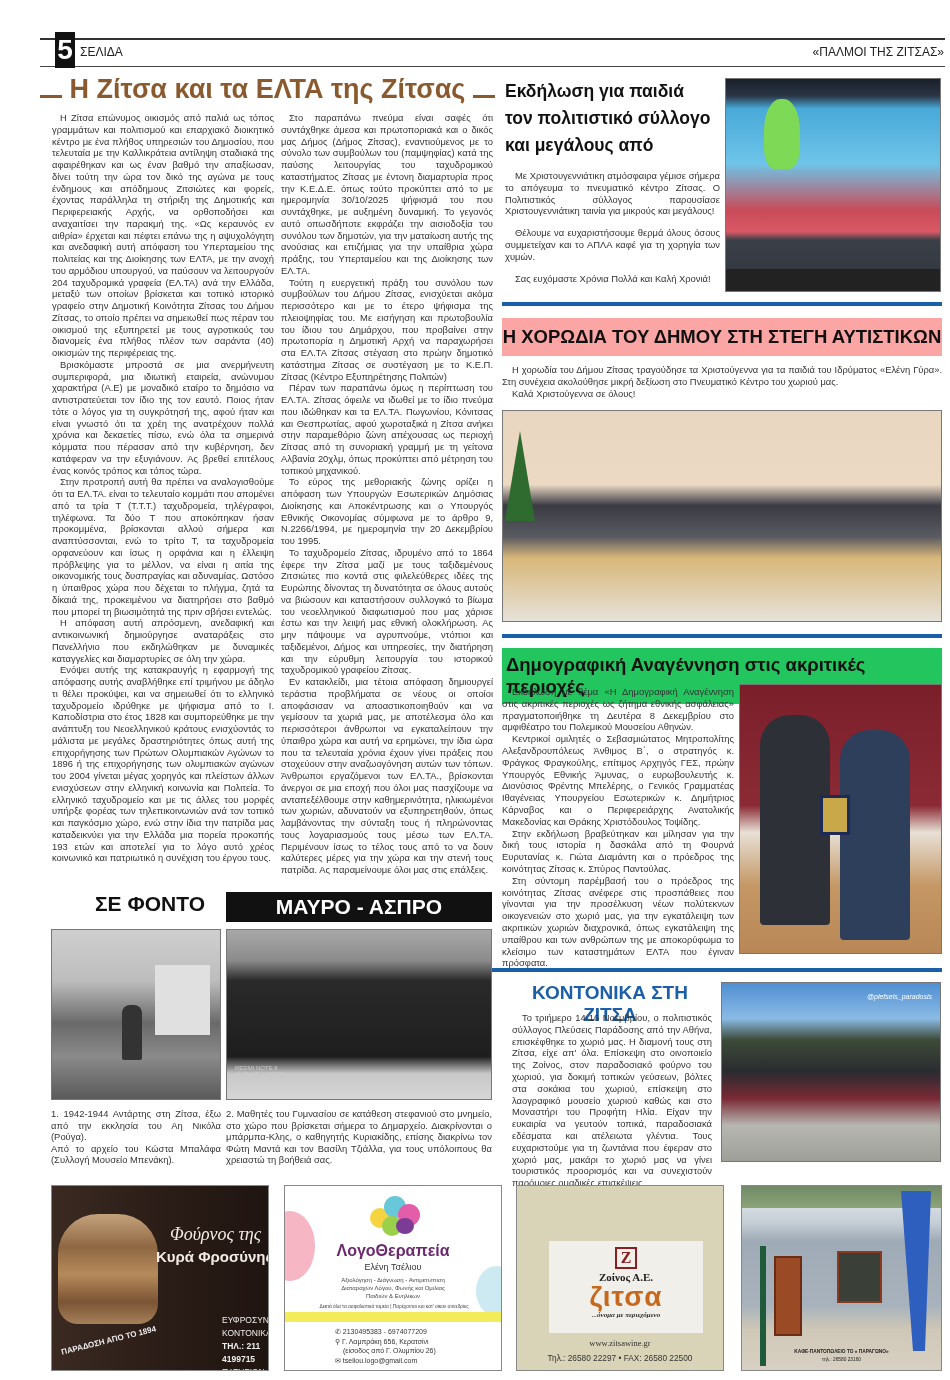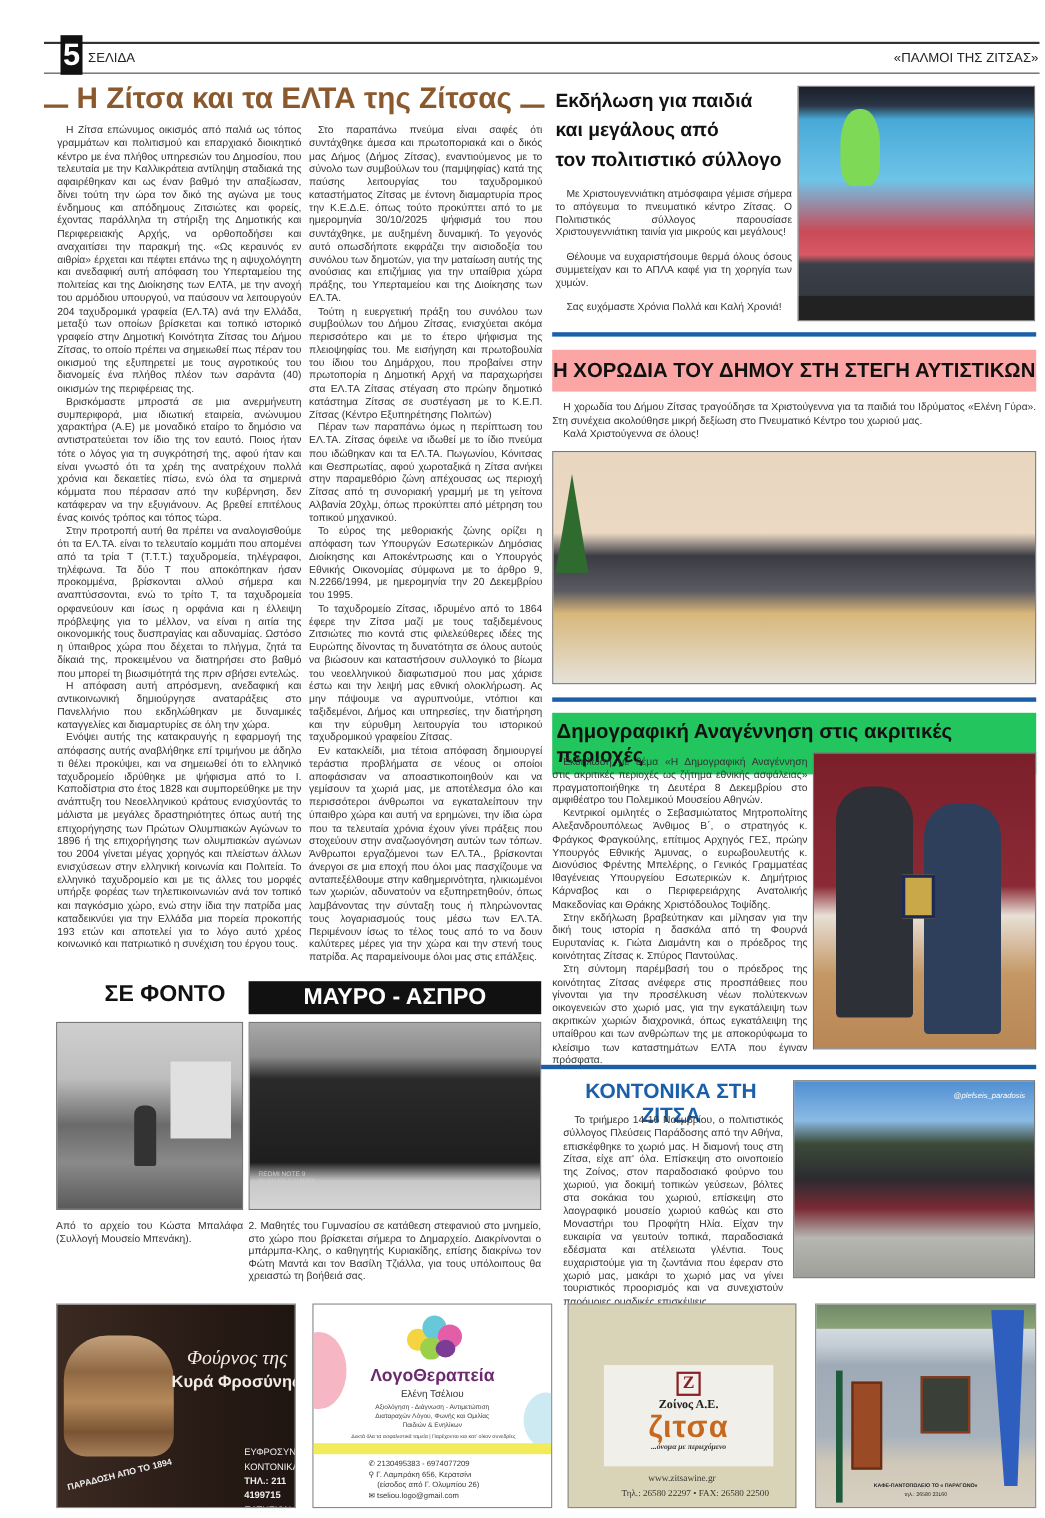--- a/index.html
+++ b/index.html
@@ -59,22 +59,22 @@
   <p>Το ταχυδρομείο Ζίτσας, ιδρυμένο από το 1864 έφερε την Ζίτσα μαζί με τους ταξιδεμένους Ζιτσιώτες πιο κοντά στις φιλελεύθερες ιδέες της Ευρώπης δίνοντας τη δυνατότητα σε όλους αυτούς να βιώσουν και καταστήσουν συλλογικό το βίωμα του νεοελληνικού διαφωτισμού που μας χάρισε έστω και την λειψή μας εθνική ολοκλήρωση. Ας μην πάψουμε να αγρυπνούμε, ντόπιοι και ταξιδεμένοι, Δήμος και υπηρεσίες, την διατήρηση και την εύρυθμη λειτουργία του ιστορικού ταχυδρομικού γραφείου Ζίτσας.</p>
   <p>Εν κατακλείδι, μια τέτοια απόφαση δημιουργεί τεράστια προβλήματα σε νέους οι οποίοι αποφάσισαν να αποαστικοποιηθούν και να γεμίσουν τα χωριά μας, με αποτέλεσμα όλο και περισσότεροι άνθρωποι να εγκαταλείπουν την ύπαιθρο χώρα και αυτή να ερημώνει, την ίδια ώρα που τα τελευταία χρόνια έχουν γίνει πράξεις που στοχεύουν στην αναζωογόνηση αυτών των τόπων. Άνθρωποι εργαζόμενοι των ΕΛ.ΤΑ., βρίσκονται άνεργοι σε μια εποχή που όλοι μας πασχίζουμε να ανταπεξέλθουμε στην καθημερινότητα, ηλικιωμένοι των χωριών, αδυνατούν να εξυπηρετηθούν, όπως λαμβάνοντας την σύνταξη τους ή πληρώνοντας τους λογαριασμούς τους μέσω των ΕΛ.ΤΑ. Περιμένουν ίσως το τέλος τους από το να δουν καλύτερες μέρες για την χώρα και την στενή τους πατρίδα. Ας παραμείνουμε όλοι μας στις επάλξεις.</p>
   <div class="sig">
     <div>Λάμπρος Λαζ. Δρόσος,</div>
     <div>Επίτιμος πρόεδρος αδελφότητας Ζιτσαίων.</div>
   </div>
 </div>
 
 <div class="abs h2" style="left:505px;top:78px;width:215px;font-size:17.5px;line-height:27px;">
   <div>Εκδήλωση για παιδιά</div>
+  <div>τον πολιτιστικό σύλλογο</div>
   <div>και μεγάλους από</div>
-  <div>τον πολιτιστικό σύλλογο</div>
 </div>
 <div class="abs sec" style="left:505px;top:170px;width:215px;">
   <p style="margin-bottom:10px">Με Χριστουγεννιάτικη ατμόσφαιρα γέμισε σήμερα το απόγευμα το πνευματικό κέντρο Ζίτσας. Ο Πολιτιστικός σύλλογος παρουσίασε Χριστουγεννιάτικη ταινία για μικρούς και μεγάλους!</p>
   <p style="margin-bottom:10px">Θέλουμε να ευχαριστήσουμε θερμά όλους όσους συμμετείχαν και το ΑΠΛΑ καφέ για τη χορηγία των χυμών.</p>
   <p>Σας ευχόμαστε Χρόνια Πολλά και Καλή Χρονιά!</p>
 </div>
 <div class="abs ph" style="left:725px;top:78px;width:216px;height:214px;background:linear-gradient(180deg,#1a1f2a 0%,#2b3646 8%,#48a9d8 14%,#6ec4e8 40%,#c94b57 62%,#d95a66 72%,#3a3f48 76%,#30353d 100%);">
   <div style="position:absolute;left:38px;top:20px;width:36px;height:70px;background:#7ed957;border-radius:45% 45% 30% 30%;"></div>
   <div style="position:absolute;left:0;bottom:0;width:100%;height:22px;background:#222;"></div>
 </div>
@@ -118,20 +118,21 @@
   <div style="position:absolute;right:10px;top:35px;width:55px;height:70px;background:#e0e0e0;"></div>
   <div style="position:absolute;left:70px;top:75px;width:20px;height:55px;background:#333;border-radius:8px 8px 2px 2px;"></div>
 </div>
 <div class="abs ph" style="left:226px;top:929px;width:266px;height:171px;background:linear-gradient(180deg,#a8a8a8 0%,#8b8b8b 18%,#2a2a2a 30%,#1e1e1e 75%,#c8c8c8 85%,#d6d6d6 100%);">
   <div style="position:absolute;left:8px;bottom:22px;font-size:6px;color:#ccc;">
     <div>REDMI NOTE 9</div>
     <div>AI QUAD CAMERA</div>
   </div>
 </div>
 <div class="abs cap" style="left:51px;top:1108px;width:170px;">
+  <div>1. 1942-1944 Αντάρτης στη Ζίτσα, έξω από την εκκλησία του Αη Νικόλα (Ρούγα).</div>
   <div>Από το αρχείο του Κώστα Μπαλάφα (Συλλογή Μουσείο Μπενάκη).</div>
 </div>
 <div class="abs cap" style="left:226px;top:1108px;width:266px;">2. Μαθητές του Γυμνασίου σε κατάθεση στεφανιού στο μνημείο, στο χώρο που βρίσκεται σήμερα το Δημαρχείο. Διακρίνονται ο μπάρμπα-Κλης, ο καθηγητής Κυριακίδης, επίσης διακρίνω τον Φώτη Μαντά και τον Βασίλη Τζιάλλα, για τους υπόλοιπους θα χρειαστώ τη βοήθειά σας.</div>
 
 <div class="ad" style="left:51px;top:1185px;width:218px;height:186px;background:linear-gradient(90deg,#3a2a22 0%,#2a1c16 55%,#1f1511 100%);color:#eee;">
   <div style="position:absolute;left:6px;top:28px;width:100px;height:110px;background:linear-gradient(180deg,#c4a27c 0%,#8f6843 30%,#b58a5b 55%,#7a5434 80%,#a6805a 100%);border-radius:40px 40px 20px 20px;"></div>
   <div style="position:absolute;left:118px;top:38px;font-family:'Liberation Serif',serif;font-style:italic;font-size:18px;color:#f2ece4;">Φούρνος της</div>
   <div style="position:absolute;left:104px;top:62px;font-weight:bold;font-size:15px;color:#f2ece4;white-space:nowrap;">Κυρά Φροσύνης</div>
   <div style="position:absolute;left:8px;top:150px;font-size:8px;font-weight:bold;transform:rotate(-14deg);white-space:nowrap;">ΠΑΡΑΔΟΣΗ ΑΠΟ ΤΟ 1894</div>
   <div style="position:absolute;left:134px;top:128px;font-size:8.5px;line-height:13px;margin-left:36px;">
@@ -169,21 +170,21 @@
 </div>
 
 <div class="ad" style="left:516px;top:1185px;width:208px;height:186px;background:#d9d4b7;text-align:center;">
   <div style="position:absolute;left:32px;top:55px;width:154px;height:92px;background:#f1efe9;">
     <div style="margin:6px auto 0;width:22px;height:22px;border:2px solid #8a1e22;color:#8a1e22;font-family:'Liberation Serif',serif;font-weight:bold;font-size:16px;line-height:18px;">Z</div>
     <div style="font-family:'Liberation Serif',serif;font-size:11px;font-weight:bold;color:#222;margin-top:2px;">Ζοίνος Α.Ε.</div>
     <div style="font-family:'Liberation Sans',sans-serif;font-size:28px;font-weight:bold;color:#c6691e;line-height:28px;letter-spacing:1px;">ζιτσα</div>
     <div style="font-family:'Liberation Serif',serif;font-style:italic;font-weight:bold;font-size:7px;color:#333;">...όνομα με περιεχόμενο</div>
   </div>
   <div style="position:absolute;left:0;width:100%;top:152px;font-family:'Liberation Serif',serif;font-size:8.5px;color:#333;">www.zitsawine.gr</div>
-  <div style="position:absolute;left:0;width:100%;top:167px;font-family:Liberation Serif, serif;font-size:8.3px;color:#333;white-space:nowrap;margin-left:12px;">Τηλ.: 26580 22297 • FAX: 26580 22500</div>
+  <div style="position:absolute;left:0;width:100%;top:167px;font-family:Liberation Sans, sans-serif;font-size:8.3px;color:#333;white-space:nowrap;">Τηλ.: 26580 22297 • FAX: 26580 22500</div>
 </div>
 
 <div class="ad" style="left:741px;top:1185px;width:201px;height:186px;background:linear-gradient(180deg,#e8ecef 0%,#c5ced6 20%,#9eaab6 30%,#a8b2bc 65%,#cfc7b7 78%,#d8d1c3 100%);">
   <div style="position:absolute;left:0;top:0;width:100%;height:22px;background:linear-gradient(180deg,#3d5e2e,#6e8d4a);opacity:.7;"></div>
   <div style="position:absolute;left:32px;top:70px;width:28px;height:80px;background:#9a4a24;border:2px solid #6a2c12;"></div>
   <div style="position:absolute;left:95px;top:65px;width:45px;height:52px;background:#3a4038;border:2px solid #8a3a1c;"></div>
   <div style="position:absolute;right:10px;top:5px;width:30px;height:160px;background:#2e5fbf;clip-path:polygon(0 0,100% 0,80% 100%,40% 100%);"></div>
   <div style="position:absolute;left:18px;top:60px;width:6px;height:120px;background:#1f5a3a;"></div>
   <div style="position:absolute;left:0;width:100%;top:163px;font-size:4.8px;font-weight:bold;text-align:center;color:#222;">ΚΑΦΕ-ΠΑΝΤΟΠΩΛΕΙΟ ΤΟ « ΠΑΡΑΓΩΝΟ»</div>
   <div style="position:absolute;left:0;width:100%;top:171px;font-size:4.8px;text-align:center;color:#222;">τηλ.: 26580 23160</div>

